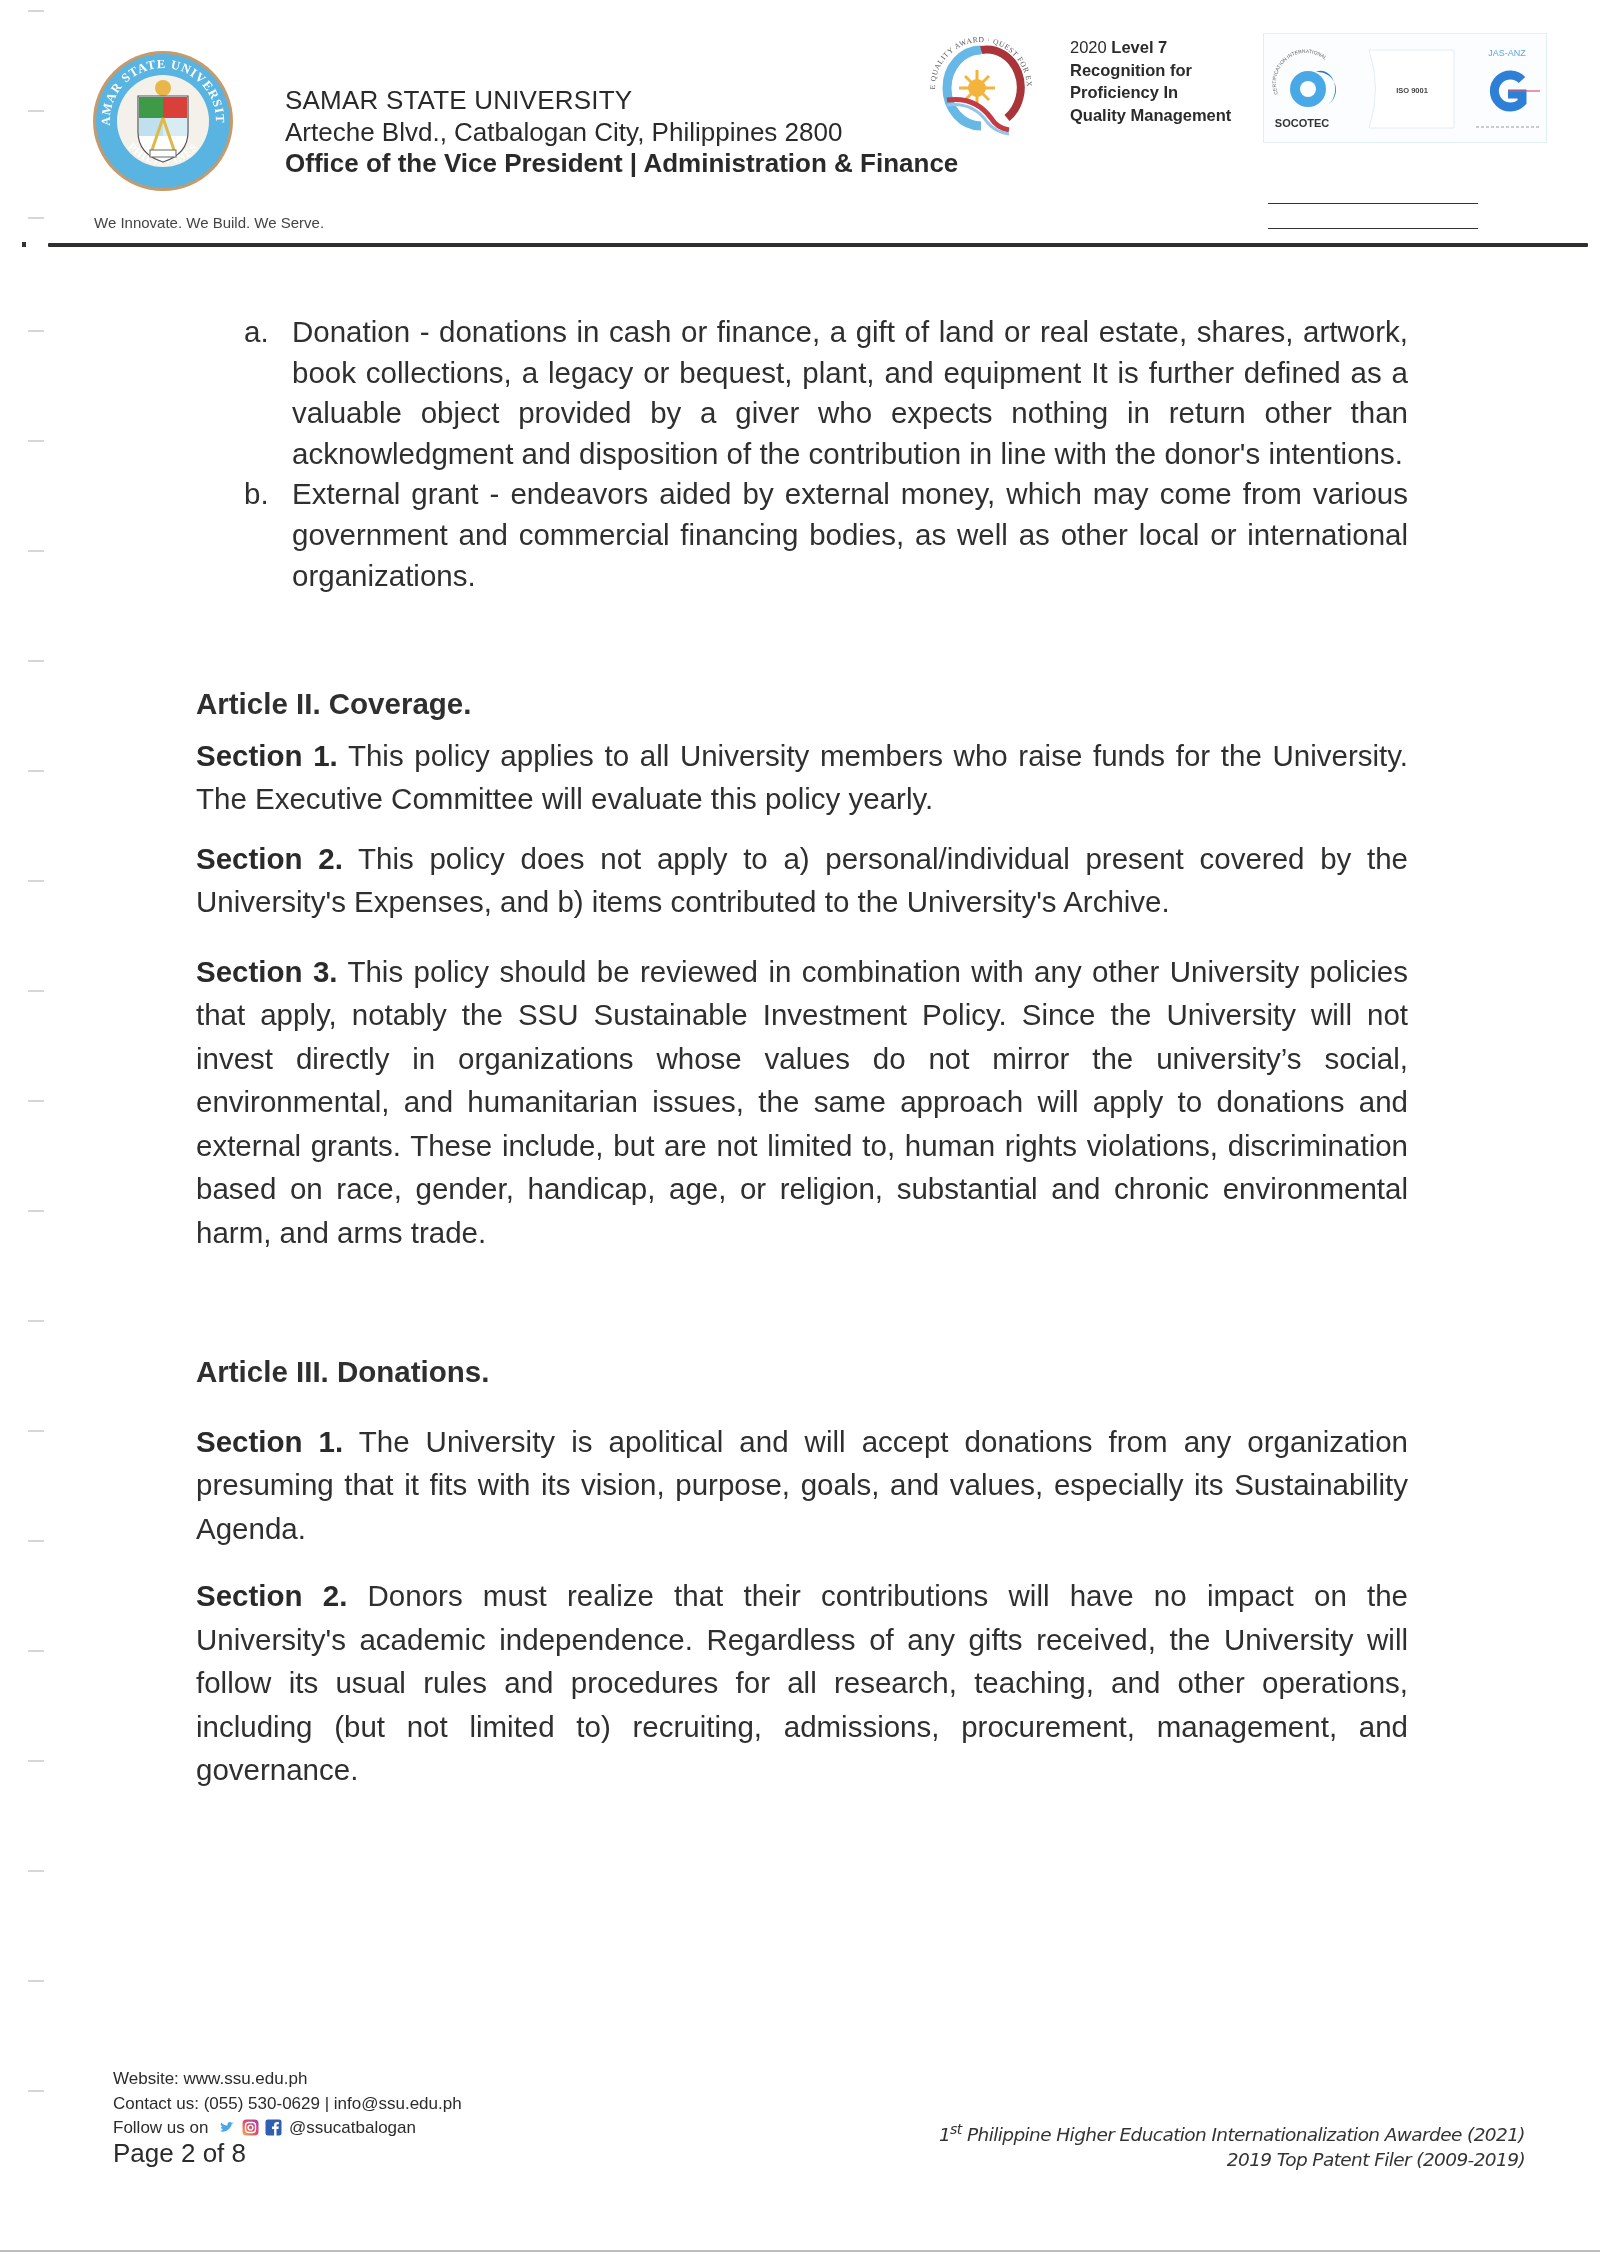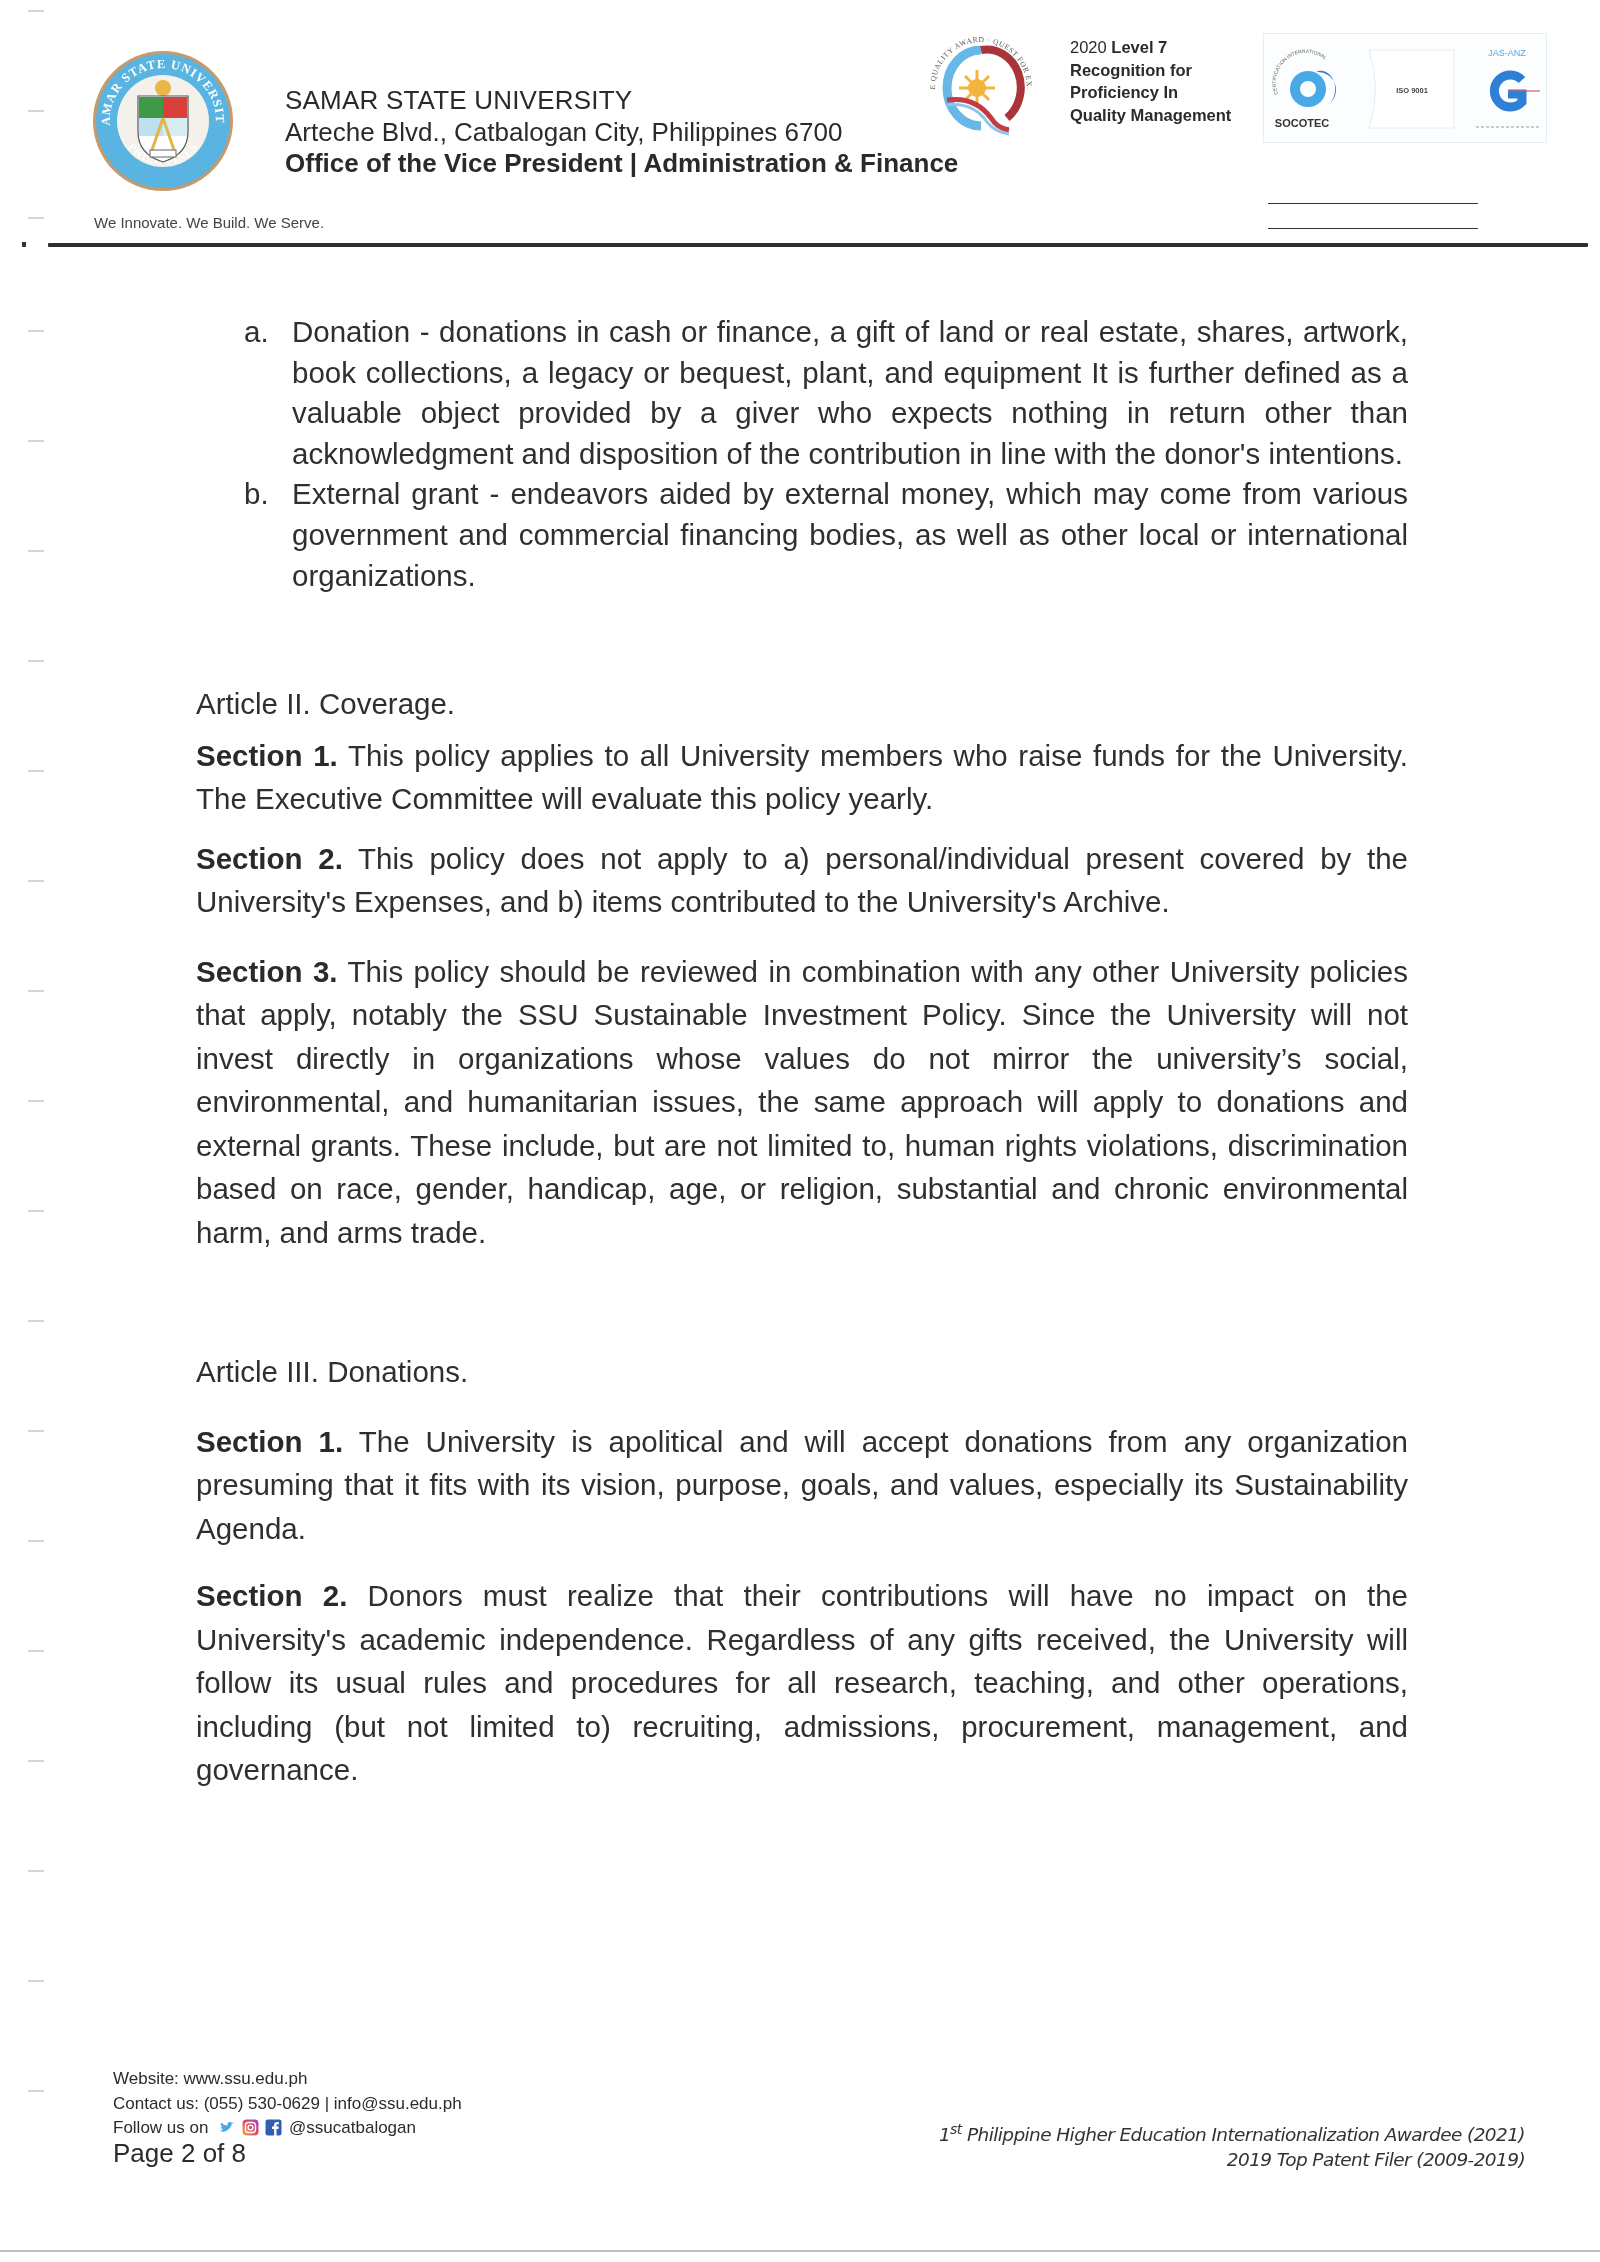--- a/index.html
+++ b/index.html
@@ -26,21 +26,21 @@
   .rule { left:48px; top:243px; width:1540px; height:4px; background:#2e2f33; border-radius:1px; }
   .rule-dot { left:22px; top:242px; width:4px; height:5px; background:#333; }
 
   
   .doc { left:196px; top:286px; width:1212px; font-size:29.5px; color:#2f2f2f; }
   .p { text-align:justify; line-height:43.5px; margin:0; }
   .p b { font-weight:bold; color:#2a2a2a; }
   .list { margin:26px 0 0 0; padding:0; list-style:none; }
   .list li { position:relative; padding-left:96px; text-align:justify; line-height:40.6px; }
   .list .mk { position:absolute; left:48px; top:0; }
-  .article { font-weight:normal; line-height:43.5px; margin:0; }
+  .article { font-weight:bold; line-height:43.5px; margin:0; }
 
   
   .foot-left { left:113px; top:2067px; font-size:17px; line-height:24.5px; color:#2b2b2b; }
   .foot-left .pg { font-size:26px; }
   .soc { display:inline-block; width:17px; height:17px; vertical-align:-3px; margin-right:2px; border-radius:3px; }
   .foot-right { right:75px; top:2117px; text-align:right; font-size:18.5px; line-height:25px; font-style:italic; color:#333; font-family:"DejaVu Sans", sans-serif; letter-spacing:-0.6px; }
   .foot-right sup { font-size:14px; }
   .bottom-rule { left:0; top:2250px; width:1600px; height:2px; background:#bdbdbd; }
 </style>
 </head>
@@ -87,21 +87,21 @@
     <rect x="47" y="47" width="24" height="21" fill="#3f9a48"></rect>
     <rect x="71" y="47" width="24" height="21" fill="#d9403a"></rect>
     <rect x="47" y="68" width="24" height="18" fill="#bfe0ef"></rect>
     <rect x="71" y="68" width="24" height="18" fill="#d8ecf3"></rect>
     <path d="M71 68 L60 100 M71 68 L82 100" stroke="#e0b84a" stroke-width="3"></path>
     <rect x="58" y="100" width="26" height="7" fill="#ffffff" stroke="#666" stroke-width="1"></rect>
   </svg>
   <div class="abs tagline">We Innovate. We Build. We Serve.</div>
 
   <div class="abs hdr-line hdr1">SAMAR STATE UNIVERSITY</div>
-  <div class="abs hdr-line hdr2">Arteche Blvd., Catbalogan City, Philippines 6700</div>
+  <div class="abs hdr-line hdr2">Arteche Blvd., Catbalogan City, Philippines 2800</div>
   <div class="abs hdr-line hdr3">Office of the Vice President | Administration &amp; Finance</div>
 
   <svg class="abs pqa" viewBox="0 0 112 115">
     <defs>
         <path id="pqaRing" d="M 10 58 A 46 46 0 1 1 102 58"></path>
       </defs>
     <text font-family="Liberation Serif, serif" font-size="7.5" fill="#555" letter-spacing="0.6">
       <textPath href="#pqaRing" startOffset="50%" text-anchor="middle">PHILIPPINE QUALITY AWARD · QUEST FOR EXCELLENCE</textPath>
     </text>
     <path d="M56 20 A 34 38 0 1 0 56 96" fill="none" stroke="#67b8e6" stroke-width="9"></path>

